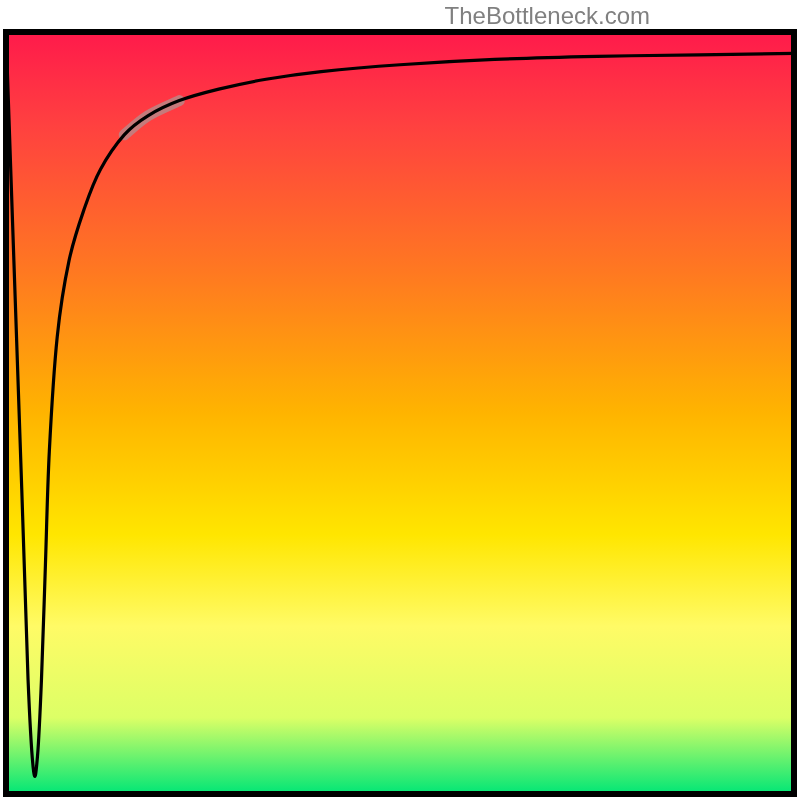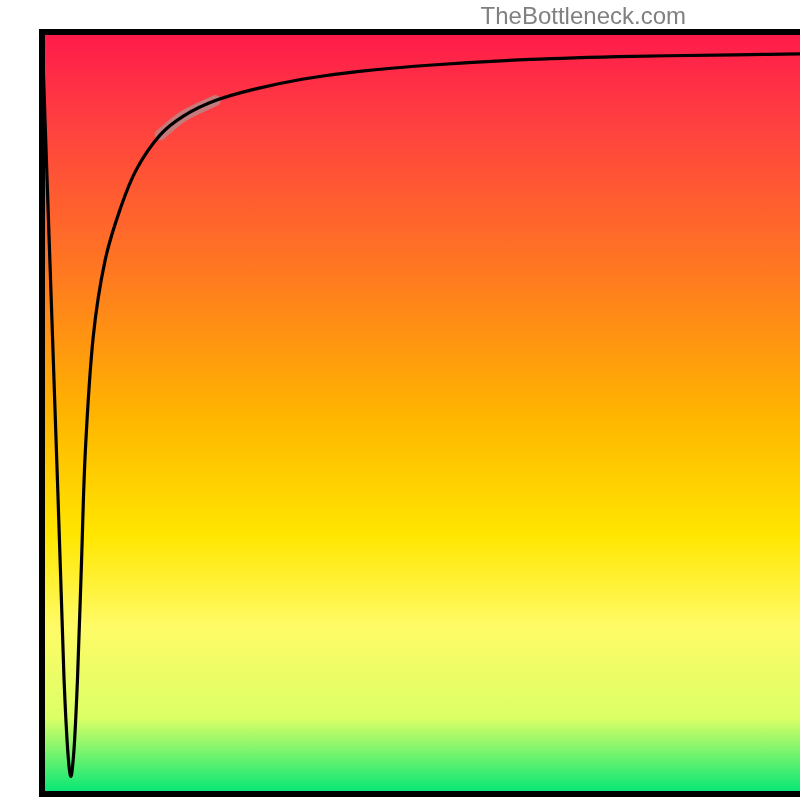--- a/index.html
+++ b/index.html
@@ -8,21 +8,20 @@
     width: 800px;
     height: 800px;
     overflow: hidden;
     background: #ffffff;
     font-family: Arial, Helvetica, sans-serif;
   }
   .wrap {
     position: relative;
     width: 660px;
     height: 800px;
-    margin-left: 36px;
   }
   .watermark {
     position: absolute;
     top: 2px;
     right: 10px;
     font-size: 24px;
     font-weight: 400;
     color: #808080;
     letter-spacing: 0px;
     user-select: none;

